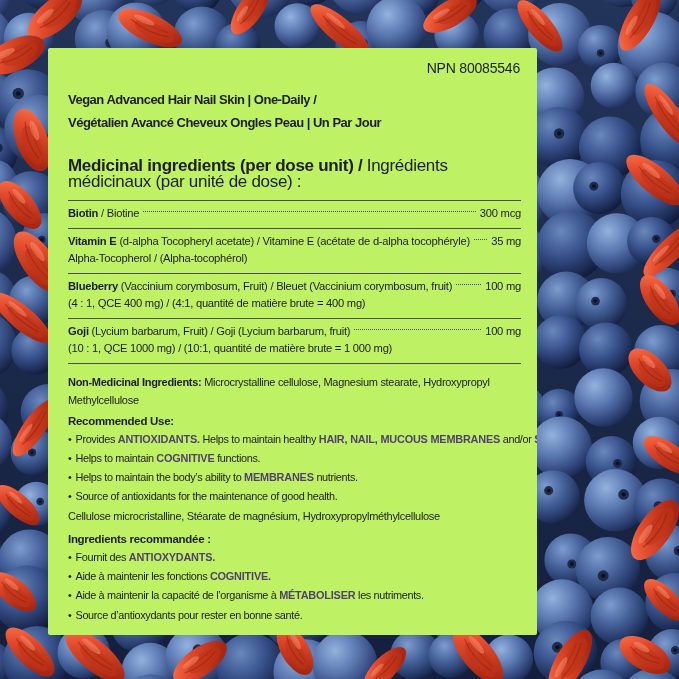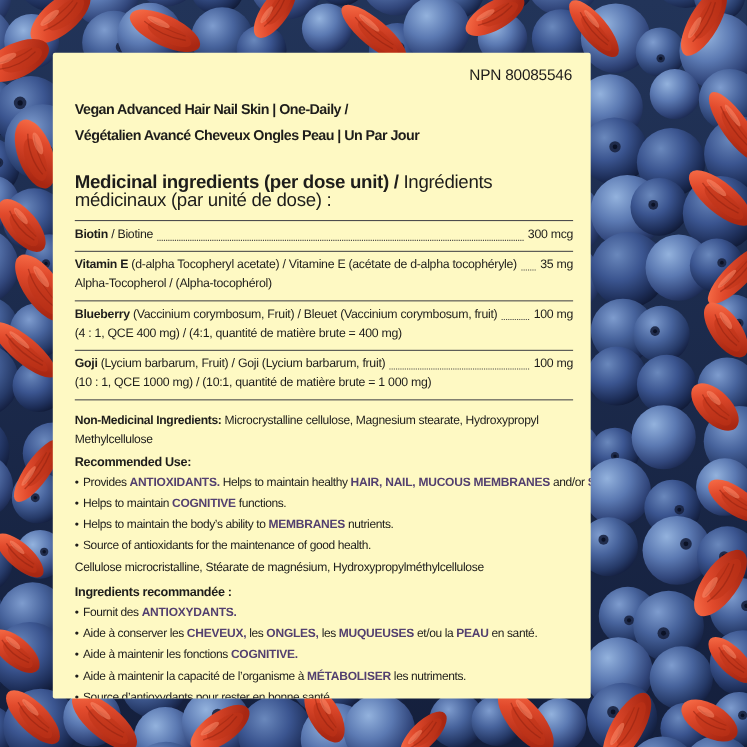--- a/index.html
+++ b/index.html
@@ -1,30 +1,30 @@
 <!DOCTYPE html>
 <html><head>
 <meta charset="utf-8">
 <style>
   html,body{margin:0;padding:0;background:#0e1628;}
   .stage{position:relative;width:679px;height:679px;overflow:hidden;
          font-family:"Liberation Sans",sans-serif;}
   .stage svg{position:absolute;left:0;top:0;}
   .label{position:absolute;left:48px;top:48px;width:489px;height:587px;
-         background:#fef9c3;border-radius:2px;box-sizing:border-box;
+         background:#bef264;border-radius:2px;box-sizing:border-box;
          padding:10px 16px 0 20px;color:#1e1d1b;overflow:hidden;
          letter-spacing:-0.2px;}
   .npn{text-align:right;font-size:14px;line-height:16px;margin:2px 1px 0 0;}
   .titles{margin-top:12px;}
   .title{font-size:13px;line-height:23px;font-weight:bold;letter-spacing:-0.5px;margin:0;}
   .med{margin-top:24px;font-size:17px;line-height:16px;letter-spacing:-0.3px;}
   .med .en{font-weight:bold;}
   .tbl{margin-top:10px;border-top:1px solid #4d4d4d;}
   .row{border-bottom:1px solid #4d4d4d;padding:4px 0 5px;font-size:11.2px;line-height:17.5px;letter-spacing:-0.25px;}
-  .l1{display:flex;align-items:flex-end;white-space:nowrap;}
+  .l1{display:flex;align-items:center;white-space:nowrap;}
   .l1 .nm{flex:0 0 auto;}
   .leader{flex:1 1 8px;min-width:8px;border-bottom:1.8px dotted #4c4a47;margin:0 4px 4px 4px;}
   .amount{flex:0 0 auto;}
   .l2{white-space:nowrap;}
   .sec{font-size:11px;line-height:18px;letter-spacing:-0.3px;}
   .nonmed{margin-top:9px;}
   .b{font-weight:bold;}
   .hd{font-weight:bold;font-size:11.5px;line-height:18px;margin-top:3px;letter-spacing:-0.3px;}
   .hd2{margin-top:5px;}
   .bullets{margin:0;padding:0;}
@@ -743,20 +743,19 @@
         <div class="bullet"><span class="dot">•</span><span>Helps to maintain </span><span class="hl">COGNITIVE</span><span> functions.</span></div>
         <div class="bullet"><span class="dot">•</span><span>Helps to maintain the body’s ability to </span><span class="hl">MEMBRANES</span><span> nutrients.</span></div>
         <div class="bullet"><span class="dot">•</span><span>Source of antioxidants for the maintenance of good health.</span></div>
       </div>
 
     <div class="sec">Cellulose microcristalline, Stéarate de magnésium, Hydroxypropylméthylcellulose</div>
 
     <div class="hd hd2">Ingredients recommandée :</div>
     <div class="bullets" id="fr-bullets">
         <div class="bullet"><span class="dot">•</span><span>Fournit des </span><span class="hl">ANTIOXYDANTS.</span></div>
-        <div class="bullet"><span class="dot">•</span><span>Aide à conserver les </span><span class="hl">CHEVEUX,</span><span> les </span><span class="hl">ONGLES,</span><span> les </span><span class="hl">MUQUEUSES</span><span> et/ou la </span><span class="hl">PEAU</span><span> en santé.</span></div>
         <div class="bullet"><span class="dot">•</span><span>Aide à maintenir les fonctions </span><span class="hl">COGNITIVE.</span></div>
         <div class="bullet"><span class="dot">•</span><span>Aide à maintenir la capacité de l’organisme à </span><span class="hl">MÉTABOLISER</span><span> les nutriments.</span></div>
         <div class="bullet"><span class="dot">•</span><span>Source d’antioxydants pour rester en bonne santé.</span></div>
       </div>
 
   </div>
 </div>
 
 </body></html>

